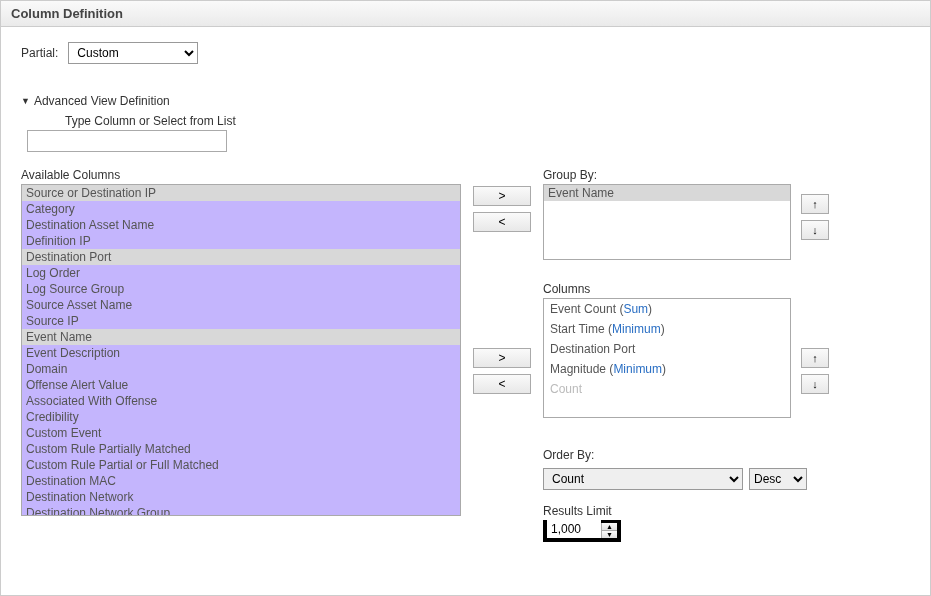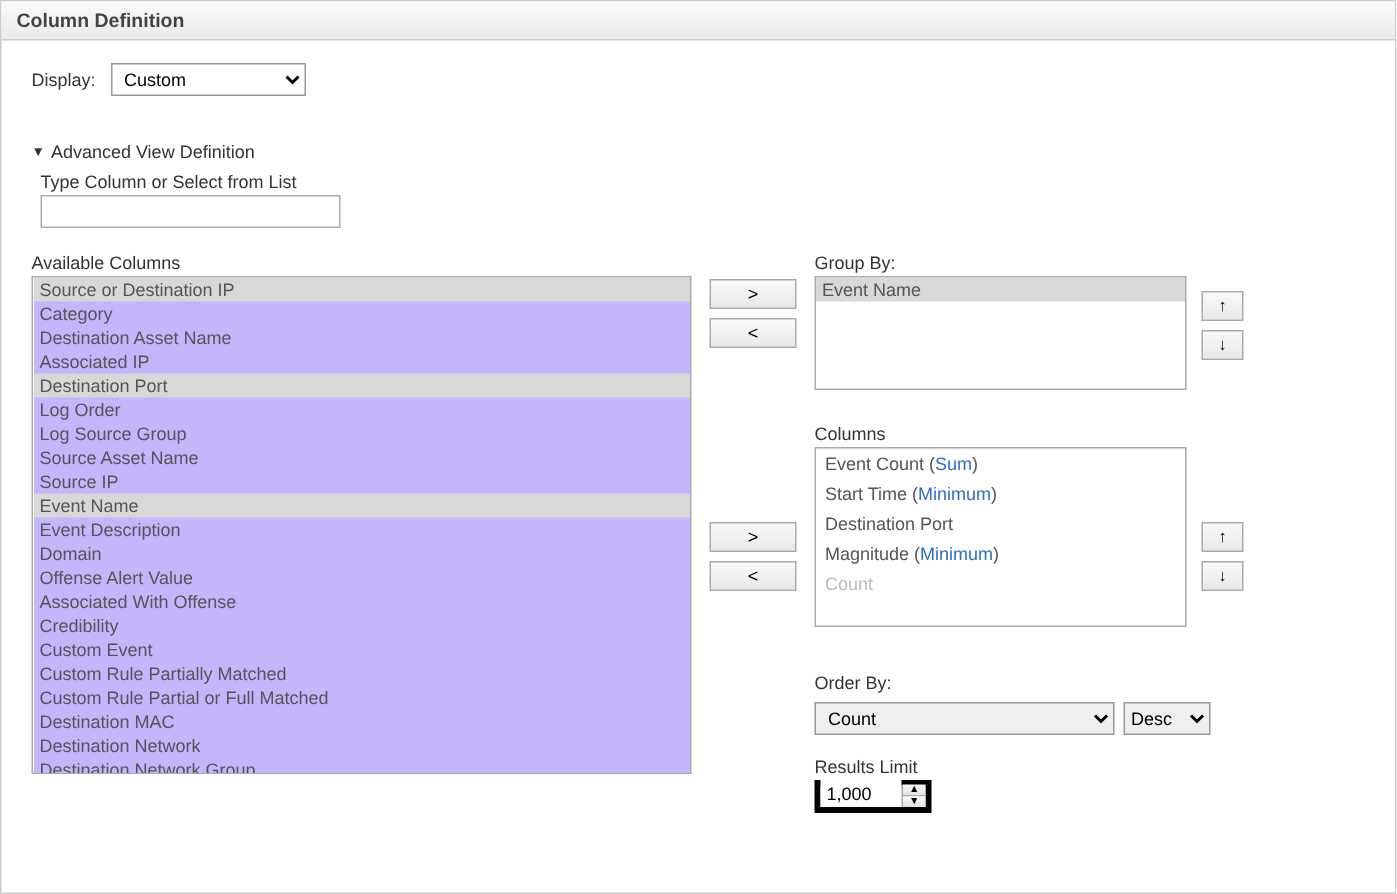--- a/index.html
+++ b/index.html
@@ -50,21 +50,21 @@
     color: #333;
   }
   .adv-header .tri {
     font-size: 9px;
     line-height: 1;
   }
   .type-col {
     margin-left: 6px;
     margin-bottom: 10px;
   }
-  .type-col label { display: block; margin-bottom: 2px; }
+  .type-col label { display: block; margin-bottom: 2px; margin-left: 38px; }
   .type-col input {
     width: 200px;
     height: 22px;
     border: 1px solid #aaa;
     padding: 2px 4px;
     font-size: 12px;
   }
   .cols-area {
     display: flex;
     align-items: flex-start;
@@ -201,21 +201,21 @@
   .spinner .spin-btns button:first-child { border-bottom: 1px solid #aaa; }
 </style>
 </head>
 <body>
 
 <div class="panel">
   <div class="panel-header">Column Definition</div>
   <div class="panel-body">
 
     <div class="display-row">
-      <label>Display:</label>
+      <label>Partial:</label>
       <select class="display-select">
         <option>Custom</option>
       </select>
     </div>
 
     <div class="adv-header">
       <span class="tri">▼</span>
       <span>Advanced View Definition</span>
     </div>
 
@@ -225,21 +225,21 @@
     </div>
 
     <div class="cols-area">
 
       <div class="left-col">
         <div class="available-label">Available Columns</div>
         <div class="listbox available-list" id="available-list">
             <div class="list-item sel">Source or Destination IP</div>
             <div class="list-item">Category</div>
             <div class="list-item">Destination Asset Name</div>
-            <div class="list-item">Associated IP</div>
+            <div class="list-item">Definition IP</div>
             <div class="list-item sel">Destination Port</div>
             <div class="list-item">Log Order</div>
             <div class="list-item">Log Source Group</div>
             <div class="list-item">Source Asset Name</div>
             <div class="list-item">Source IP</div>
             <div class="list-item sel">Event Name</div>
             <div class="list-item">Event Description</div>
             <div class="list-item">Domain</div>
             <div class="list-item">Offense Alert Value</div>
             <div class="list-item">Associated With Offense</div>

